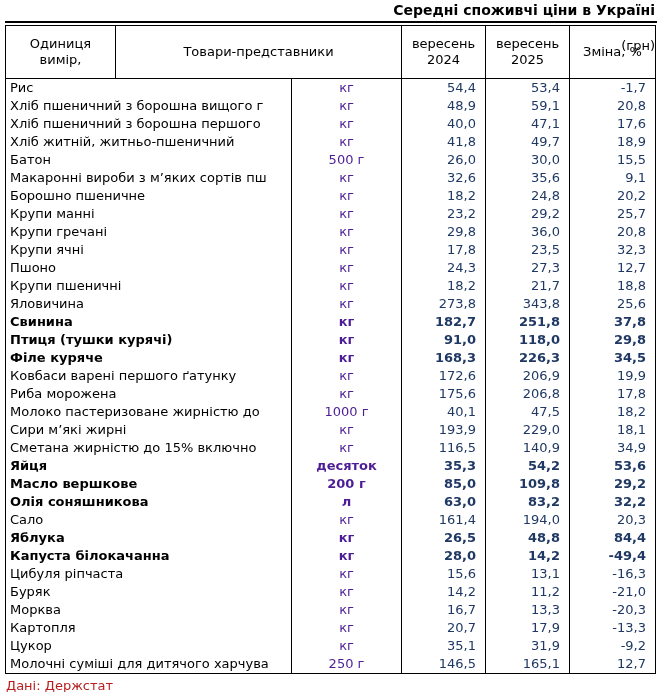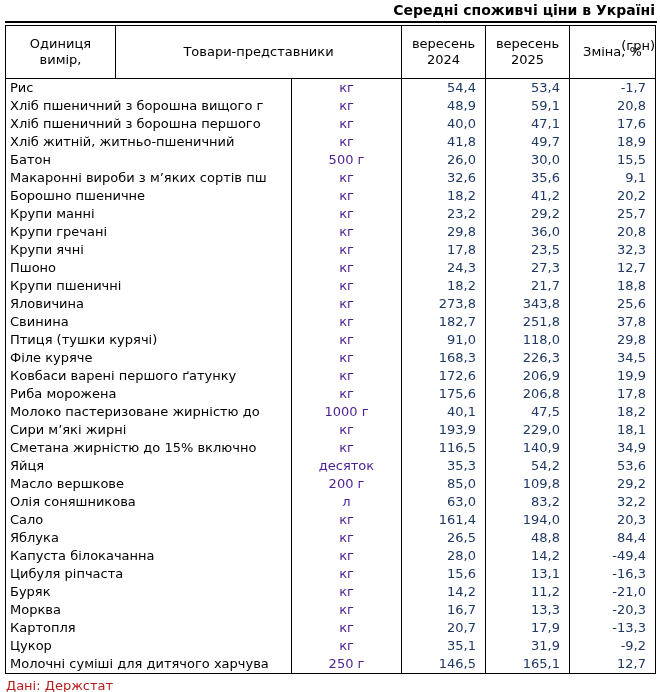--- a/index.html
+++ b/index.html
@@ -47,21 +47,21 @@
   }
   .hdr-cell.c3, .hdr-cell.c4 { padding: 0 8px; }
 
   .row {
     display: flex;
     height: 18px;
     align-items: center;
     font-size: 13px;
     line-height: 18px;
   }
-  .row.bold { font-weight: normal; }
+  .row.bold { font-weight: bold; }
   .name-cell {
     padding-left: 4px;
     white-space: nowrap; overflow: hidden;
     color: #000000;
   }
   .unit-cell {
     text-align: center;
     white-space: nowrap; overflow: hidden;
     color: #4c1d95;
   }
@@ -136,21 +136,21 @@
           <div class="cell name-cell c1 vline">Макаронні вироби з м’яких сортів пш</div>
           <div class="cell unit-cell c2 vline">кг</div>
           <div class="cell val-cell c3 vline">32,6</div>
           <div class="cell val-cell c4 vline">35,6</div>
           <div class="cell val-cell c5">9,1</div>
         </div>
         <div class="row">
           <div class="cell name-cell c1 vline">Борошно пшеничне</div>
           <div class="cell unit-cell c2 vline">кг</div>
           <div class="cell val-cell c3 vline">18,2</div>
-          <div class="cell val-cell c4 vline">41,2</div>
+          <div class="cell val-cell c4 vline">24,8</div>
           <div class="cell val-cell c5">20,2</div>
         </div>
         <div class="row">
           <div class="cell name-cell c1 vline">Крупи манні</div>
           <div class="cell unit-cell c2 vline">кг</div>
           <div class="cell val-cell c3 vline">23,2</div>
           <div class="cell val-cell c4 vline">29,2</div>
           <div class="cell val-cell c5">25,7</div>
         </div>
         <div class="row">

